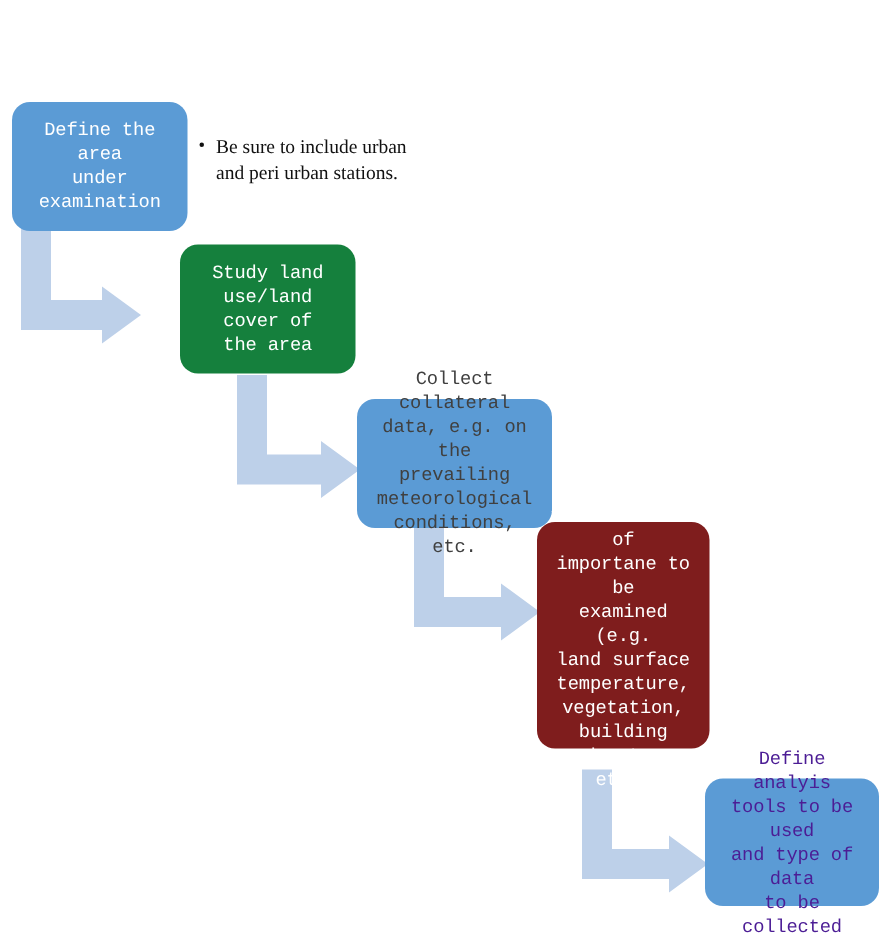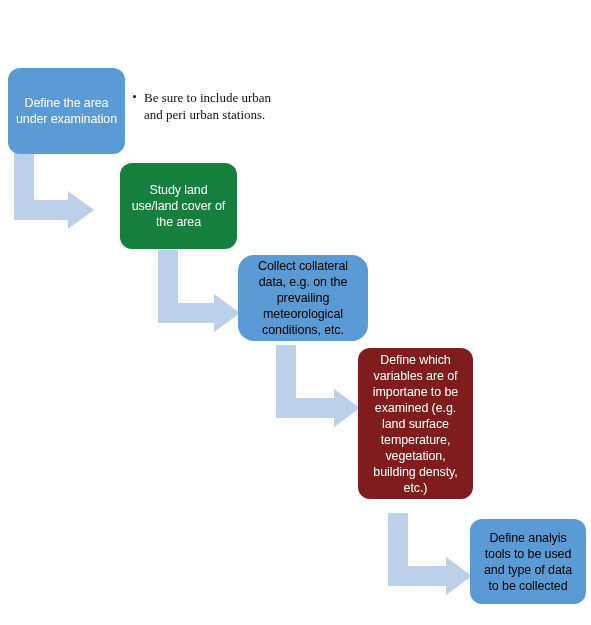--- a/index.html
+++ b/index.html
@@ -24,21 +24,21 @@
   .node {
     position: absolute;
     box-sizing: border-box;
     background: #5B9BD5;
     border-radius: 12px;
     color: #ffffff;
     display: flex;
     align-items: center;
     justify-content: center;
     text-align: center;
-    font-family: Liberation Sans, sans-serif;
+    font-family: Liberation Mono, monospace;
     font-size: 12.5px;
     line-height: 1.28;
     padding: 17px 7px;
     letter-spacing: -0.1px;
   }
   .node-text {
     display: block;
     white-space: pre-line;
     width: 100%;
   }
@@ -99,39 +99,39 @@
     </div>
     <div class="node" style="left: 8px; top: 68px; width: 117px; height: 86px; background: rgb(91, 155, 213); color: rgb(255, 255, 255);">
       <span class="node-text">Define the area
 under examination</span>
     </div>
     <div class="node" style="left: 120px; top: 163px; width: 117px; height: 86px; background: #15803d; color: rgb(255, 255, 255);">
       <span class="node-text">Study land
 use/land cover of
 the area</span>
     </div>
-    <div class="node" style="left: 238px; top: 255px; width: 130px; height: 86px; background: rgb(91, 155, 213); color: #000000; border-radius: 16px;">
+    <div class="node" style="left: 238px; top: 266px; width: 130px; height: 86px; background: rgb(91, 155, 213); color: #404040;">
       <span class="node-text">Collect collateral
 data, e.g. on the
 prevailing
 meteorological
 conditions, etc.</span>
     </div>
     <div class="node" style="left: 358px; top: 348px; width: 115px; height: 151px; background: #7f1d1d; color: rgb(255, 255, 255);">
       <span class="node-text">Define which
 variables are of
 importane to be
 examined (e.g.
 land surface
 temperature,
 vegetation,
 building densty,
 etc.)</span>
     </div>
-    <div class="node" style="left: 470px; top: 519px; width: 116px; height: 85px; background: rgb(91, 155, 213); color: #000000; justify-content: flex-end;">
+    <div class="node" style="left: 470px; top: 519px; width: 116px; height: 85px; background: rgb(91, 155, 213); color: #4c1d95; justify-content: flex-end;">
       <span class="node-text">Define analyis
 tools to be used
 and type  of data
 to be collected</span>
     </div>
     <div class="note" style="left: 131px; top: 90px; width: 180px; color: rgb(17, 17, 17);">
       <span class="bullet"></span>
       <span class="note-text">Be  sure  to  include  urban
 and peri urban stations.</span>
     </div>

